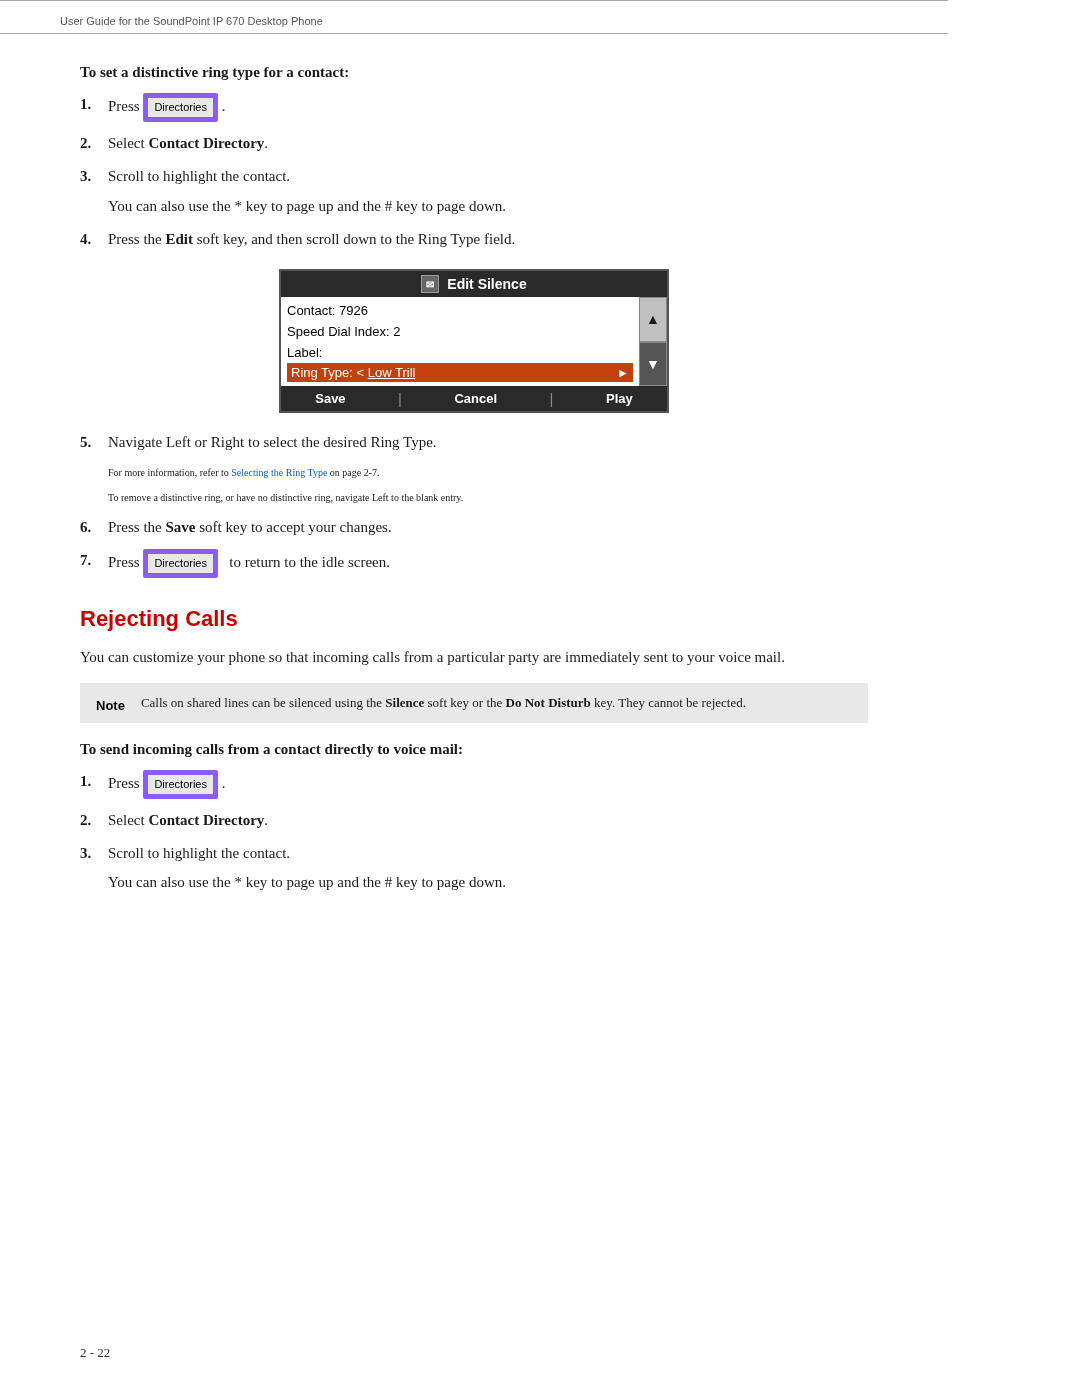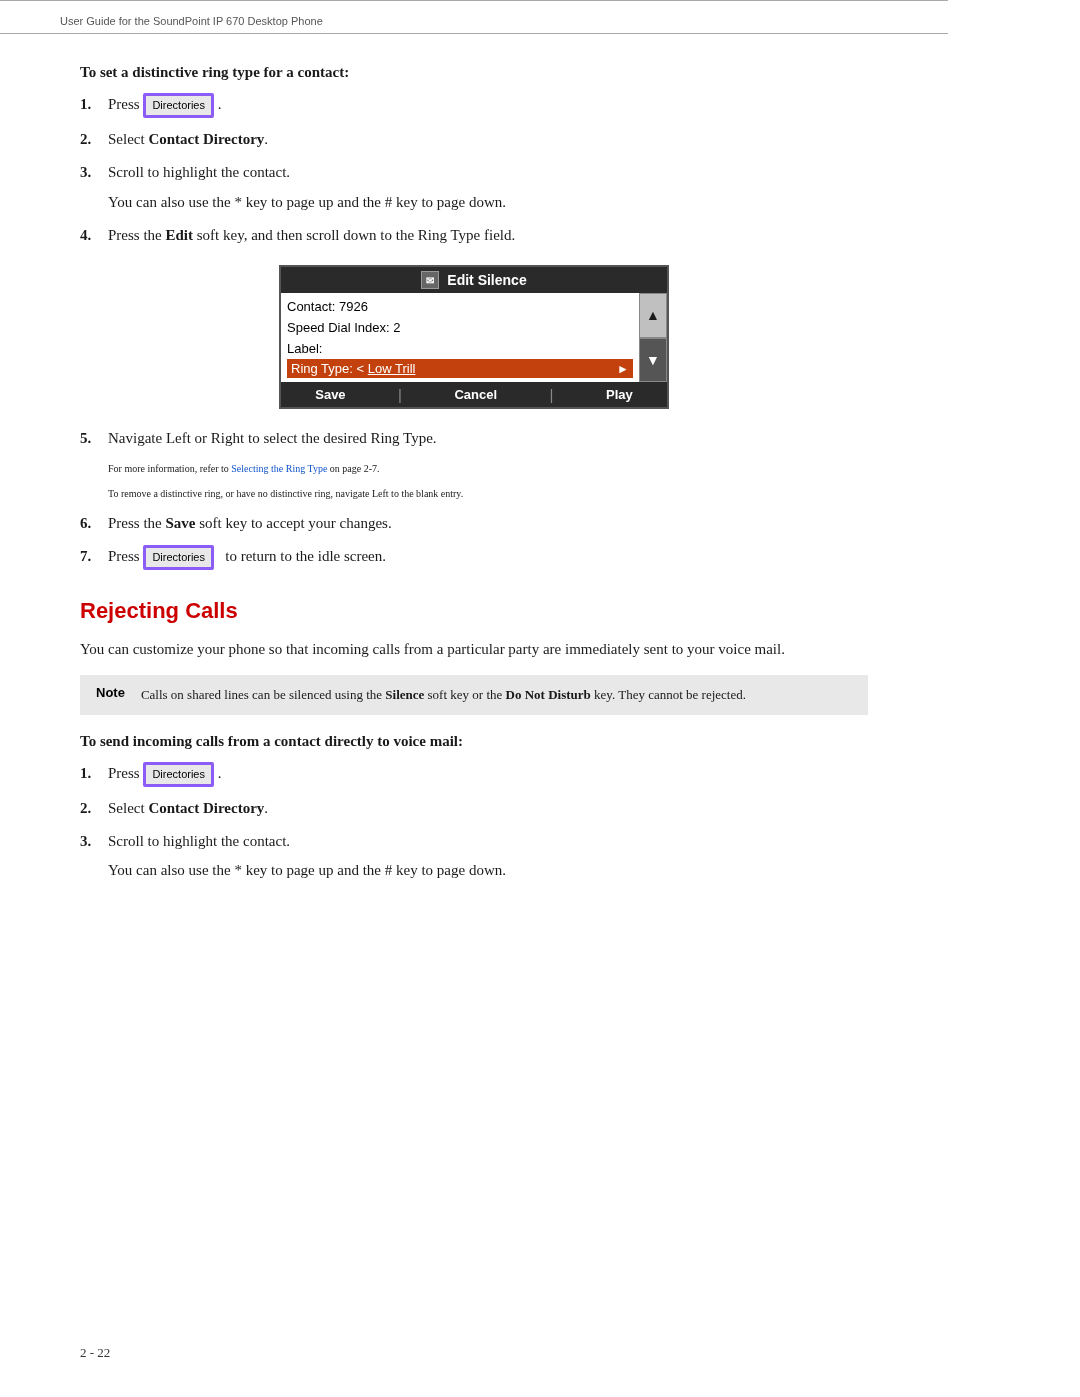--- a/index.html
+++ b/index.html
@@ -85,21 +85,21 @@
     }
 
     .list-content p {
       margin-top: 6px;
       margin-left: 0;
     }
 
     
     .btn-directories {
       display: inline-block;
-      border: 3px solid #8b5cf6;
+      border: 5px solid #8b5cf6;
       background: #e8e8e8;
       font-size: 11px;
       font-family: Arial, sans-serif;
       padding: 1px 6px;
       border-radius: 2px;
       vertical-align: middle;
       color: #000;
     }
 
     
@@ -215,20 +215,21 @@
       font-family: Arial, sans-serif;
     }
 
     
     .note-box {
       display: flex;
       background: #e8e8e8;
       border: none;
       margin: 14px 0;
       padding: 0;
+      align-items: flex-end;
     }
 
     .note-label {
       font-weight: bold;
       font-size: 13px;
       color: #000;
       padding: 10px 16px;
       min-width: 60px;
       font-family: Arial, sans-serif;
     }

